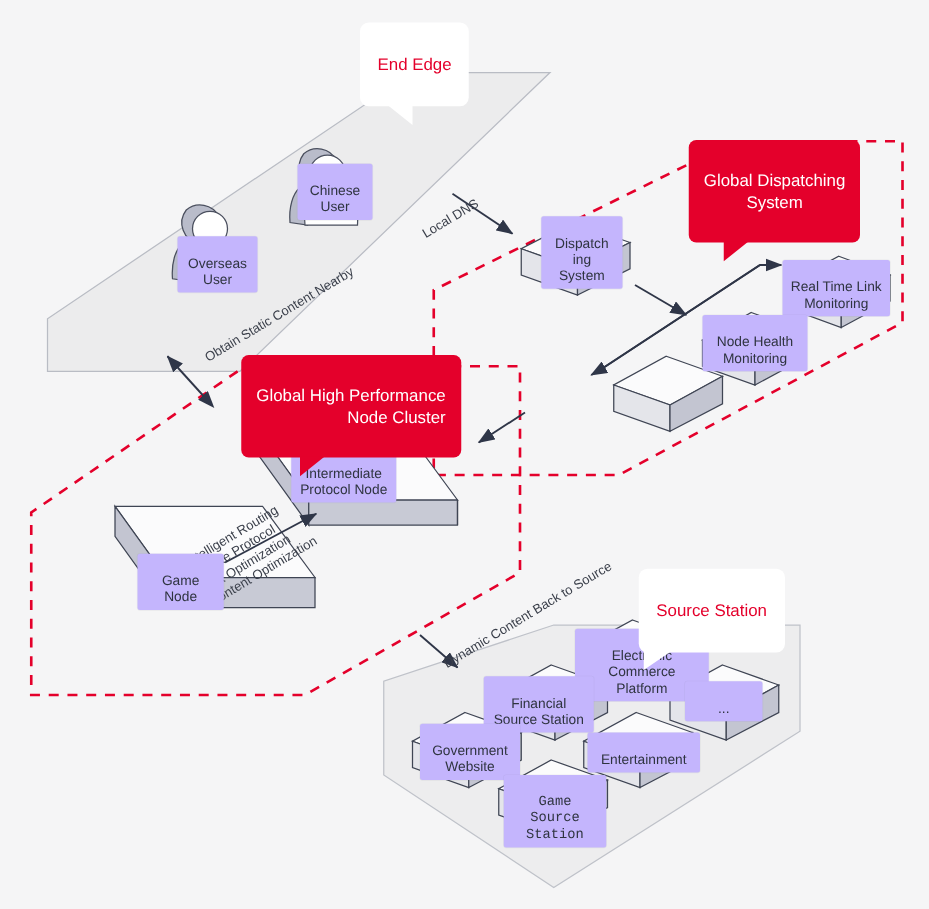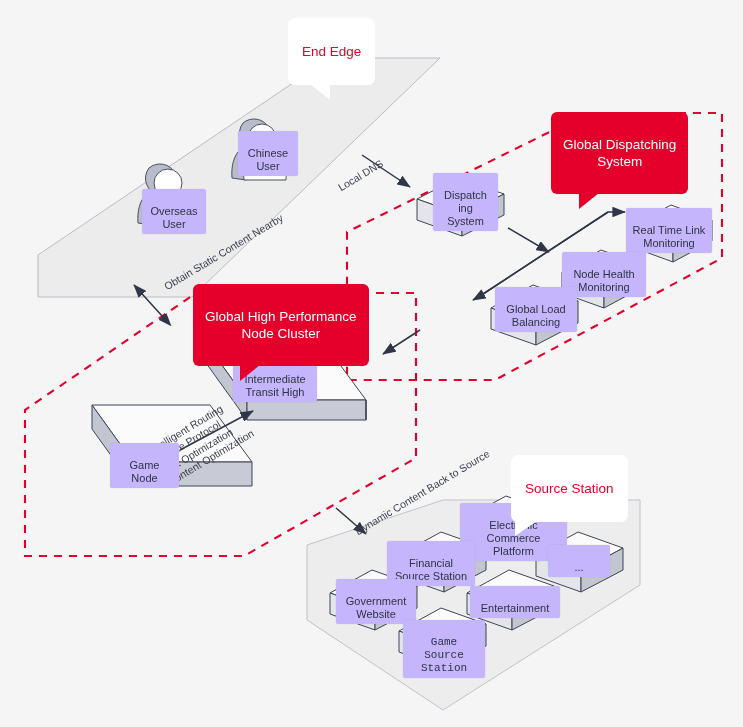--- a/index.html
+++ b/index.html
@@ -215,21 +215,21 @@
     <span>End Edge</span>
     <span class="tail" style="left:22px;bottom:-15px;border-width:16px 0 0 20px;border-color:#ffffff transparent transparent transparent;"></span>
   </div>
 
   <div class="callout" style="left:551px;top:112px;padding-left:12px;">
     <span>Global Dispatching
 System</span>
     <span class="tail" style="left:28px;bottom:-15px;border-width:16px 20px 0 0;border-color:#e4002b transparent transparent transparent;"></span>
   </div>
 
-  <div class="callout" style="left:193px;top:284px;">
+  <div class="callout" style="left:193px;top:284px;text-align:right;">
     <span>Global High Performance
 Node Cluster</span>
     <span class="tail" style="left:47px;bottom:-15px;border-width:16px 20px 0 0;border-color:#e4002b transparent transparent transparent;"></span>
   </div>
 
   <div class="callout-w" style="left:511px;top:455px;">
     <span>Source Station</span>
     <span class="tail" style="left:4px;bottom:-14px;border-width:15px 22px 0 0;border-color:#ffffff transparent transparent transparent;"></span>
   </div>
 
@@ -251,28 +251,24 @@
   <div class="chip" style="left:626px;top:208px;width:74px;">
     <span>Real Time Link
 Monitoring</span>
   </div>
 
   <div class="chip" style="left:562px;top:252px;width:72px;">
     <span>Node Health
 Monitoring</span>
   </div>
 
-  <div class="chip" style="left:495px;top:287px;width:70px;">
-    <span>Global Load
-Balancing</span>
-  </div>
 
   <div class="chip" style="left:233px;top:357px;width:72px;">
     <span>Intermediate
-Transit High</span>
+Protocol Node</span>
   </div>
 
   <div class="chip" style="left:110px;top:443px;width:57px;">
     <span>Game Node</span>
   </div>
 
   <div class="chip" style="left:460px;top:503px;width:95px;">
     <span>Electronic
 Commerce Platform</span>
   </div>

